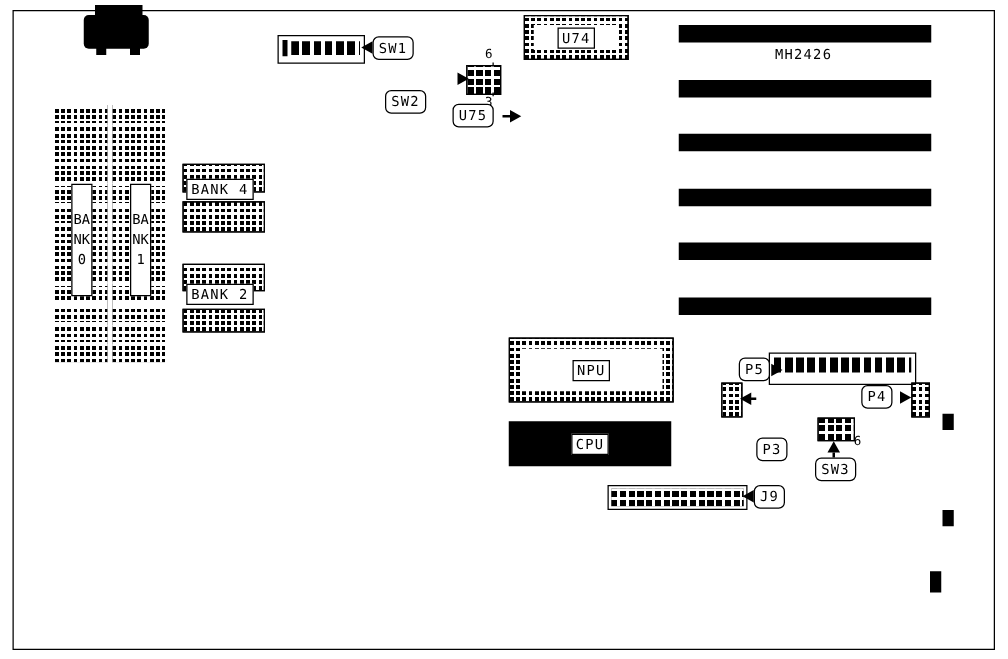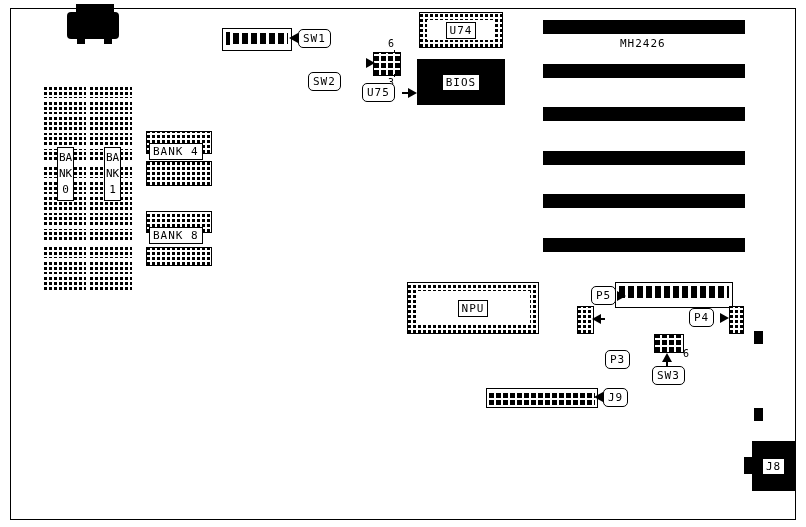--- a/index.html
+++ b/index.html
@@ -14,21 +14,21 @@
     repeating-linear-gradient(90deg,transparent 0px,transparent 3px,#fff 3px,#fff 5px),
     repeating-linear-gradient(0deg,transparent 0px,transparent 3px,#fff 3px,#fff 5px);}
   .gridlg{background-color:#000;background-image:
     repeating-linear-gradient(90deg,transparent 0px,transparent 5px,#fff 5px,#fff 7px),
     repeating-linear-gradient(0deg,transparent 0px,transparent 5px,#fff 5px,#fff 7px);}
   .bordered{border:1px solid #000;}
   .ramcol{position:absolute;background-color:#000;background-image:
     repeating-linear-gradient(0deg,transparent 0px,transparent 13px,#fff 13px,#fff 16px),
     repeating-linear-gradient(90deg,transparent 0px,transparent 3px,#fff 3px,#fff 5px),
     repeating-linear-gradient(0deg,transparent 0px,transparent 3px,#fff 3px,#fff 5px);}
-  .banklbl{position:absolute;width:15px;background:#fff;border:1px solid #000;font-size:11px;line-height:16px;text-align:center;word-break:break-all;padding:2px 0;z-index:5;}
+  .banklbl{position:absolute;width:15px;background:#fff;border:1px solid #000;font-size:11px;line-height:16px;text-align:center;word-break:break-all;padding:20px 0;z-index:5;}
   .flexc{display:flex;align-items:center;justify-content:center;}
   .tri{position:absolute;width:0;height:0;z-index:7;}
   .tri-left{border-top:5px solid transparent;border-bottom:5px solid transparent;border-right:9px solid #000;}
   .tri-right{border-top:5px solid transparent;border-bottom:5px solid transparent;border-left:9px solid #000;}
   .tri-up{border-left:5px solid transparent;border-right:5px solid transparent;border-bottom:9px solid #000;}
   .pinrow{background-image:repeating-linear-gradient(90deg,#000 0px,#000 6px,transparent 6px,transparent 9px);}
   .smalltext{position:absolute;font-size:10px;line-height:10px;z-index:6;}
   .leader{position:absolute;background:#000;z-index:6;}
 </style>
 </head>
@@ -57,23 +57,20 @@
   <div class="leader" style="left:394px;top:50px;width:1px;height:3px;"></div>
   <div class="smalltext" style="left:388px;top:78px;">3</div>
   <div class="leader" style="left:394px;top:74px;width:1px;height:3px;"></div>
 
   <div class="abs gridsm bordered" style="left:419px;top:12px;width:82px;height:34px;">
     <div class="abs flexc" style="left:7px;top:7px;right:7px;bottom:7px;background:#fff;">
       <span class="boxlbl">U74</span>
     </div>
   </div>
 
-  <div class="abs blk flexc" style="left:417px;top:59px;width:88px;height:46px;">
-    <span class="boxlbl">BIOS</span>
-  </div>
   <div class="lbl" style="left:362px;top:83px;">U75</div>
   <div class="leader" style="left:402px;top:92px;width:7px;height:2px;"></div>
   <div class="tri tri-right" style="left:408px;top:88px;"></div>
 
   <div class="abs" style="left:620px;top:38px;font-size:11px;line-height:11px;letter-spacing:1px;">MH2426</div>
 
   <div class="abs blk" style="left:543px;top:20px;width:202px;height:14px;"></div>
   <div class="abs blk" style="left:543px;top:64px;width:202px;height:14px;"></div>
   <div class="abs blk" style="left:543px;top:107px;width:202px;height:14px;"></div>
   <div class="abs blk" style="left:543px;top:151px;width:202px;height:14px;"></div>
@@ -84,28 +81,31 @@
   <div class="ramcol" style="left:90px;top:84px;width:42px;height:206px;"></div>
   <div class="banklbl" style="left:57px;top:147px;">BANK0</div>
   <div class="banklbl" style="left:104px;top:147px;">BANK1</div>
 
   <div class="abs gridsm bordered" style="left:146px;top:131px;width:64px;height:21px;"></div>
   <div class="abs gridsm bordered" style="left:146px;top:161px;width:64px;height:23px;"></div>
   <div class="boxlbl abs" style="left:149px;top:143px;">BANK 4</div>
 
   <div class="abs gridsm bordered" style="left:146px;top:211px;width:64px;height:20px;"></div>
   <div class="abs gridsm bordered" style="left:146px;top:247px;width:64px;height:17px;"></div>
-  <div class="boxlbl abs" style="left:149px;top:227px;">BANK 8</div>
+  <div class="boxlbl abs" style="left:149px;top:227px;">BANK 2</div>
 
-  <div class="abs gridsm bordered" style="left:407px;top:282px;width:130px;height:50px;">
+  <div class="abs gridsm bordered" style="left:407px;top:270px;width:130px;height:50px;">
     <div class="abs flexc" style="left:8px;top:8px;right:8px;bottom:8px;background:#fff;">
       <span class="boxlbl">NPU</span>
     </div>
   </div>
 
+  <div class="abs blk flexc" style="left:407px;top:337px;width:130px;height:36px;">
+    <span class="boxlbl">CPU</span>
+  </div>
 
   <div class="abs" style="left:615px;top:282px;width:116px;height:24px;background:#fff;border:1px solid #000;">
     <div class="abs pinrow" style="left:3px;top:3px;right:3px;height:12px;"></div>
   </div>
   <div class="lbl" style="left:591px;top:286px;text-align:center;">P5</div>
   <div class="tri tri-right" style="left:617px;top:291px;"></div>
 
   <div class="abs gridsm bordered" style="left:577px;top:306px;width:15px;height:26px;"></div>
   <div class="tri tri-left" style="left:592px;top:314px;"></div>
   <div class="leader" style="left:600px;top:318px;width:5px;height:2px;"></div>
@@ -123,18 +123,15 @@
 
   <div class="abs" style="left:486px;top:388px;width:110px;height:18px;background:#fff;border:1px solid #000;">
     <div class="abs gridlg" style="left:2px;top:2px;right:2px;bottom:2px;"></div>
   </div>
   <div class="tri tri-left" style="left:594px;top:392px;"></div>
   <div class="lbl" style="left:603px;top:388px;">J9</div>
 
   <div class="abs blk" style="left:754px;top:331px;width:9px;height:13px;"></div>
   <div class="abs blk" style="left:754px;top:408px;width:9px;height:13px;"></div>
 
-  <div class="abs blk flexc" style="left:752px;top:441px;width:43px;height:50px;">
-    <span class="boxlbl">J8</span>
-  </div>
   <div class="abs blk" style="left:744px;top:457px;width:9px;height:17px;"></div>
 
 </div>
 
 </body></html>

